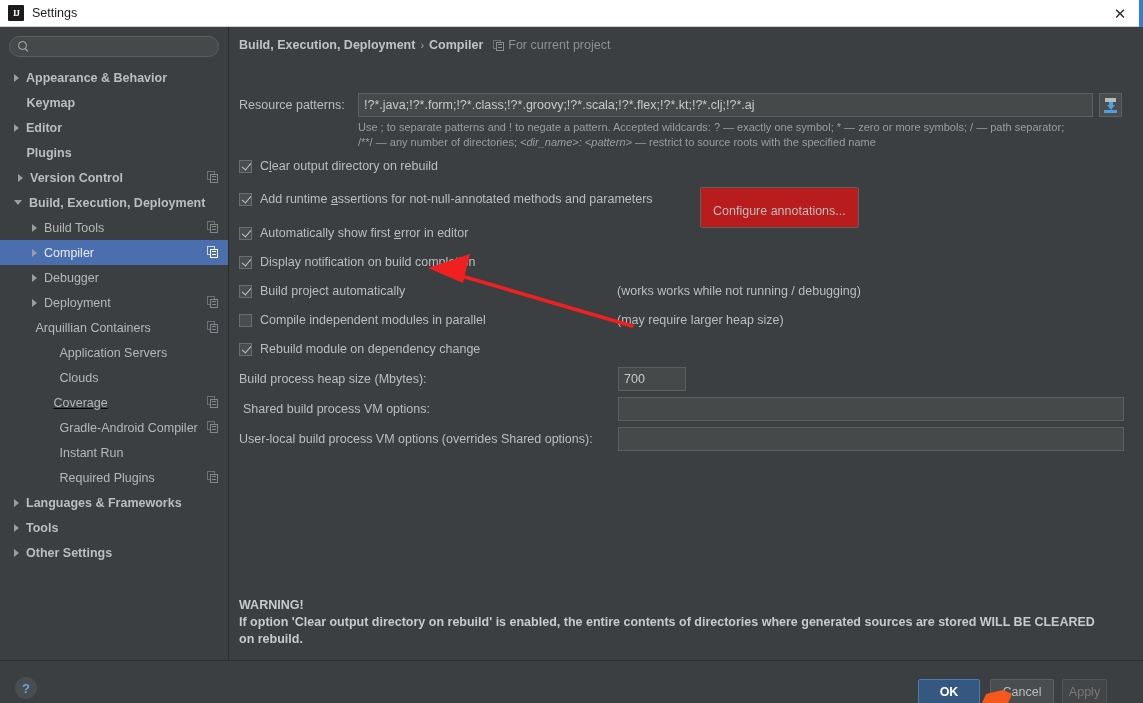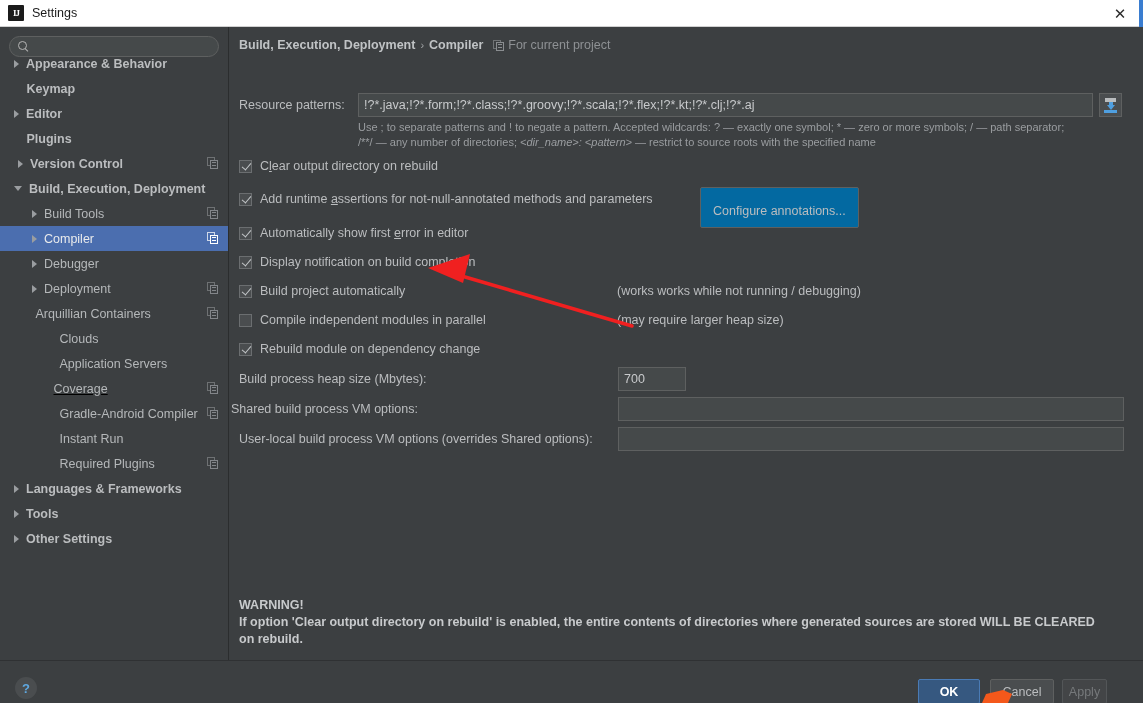--- a/index.html
+++ b/index.html
@@ -84,21 +84,21 @@
     transform: rotate(45deg); transform-origin: left center;
   }
   .search-input {
     flex: 1; background: transparent; border: none; outline: none;
     color: #bbbbbb; font-size: 12px;
     font-family: "Liberation Sans", sans-serif;
     padding-left: 6px;
   }
 
   .tree {
-    position: absolute; left: 0; top: 24px;
+    position: absolute; left: 0; top: 38px;
     width: 228px; height: 595px;
     overflow: hidden;
   }
   .tree-item {
     position: relative;
     height: 25px;
     display: flex; align-items: center;
     cursor: pointer;
     padding-right: 8px;
   }
@@ -260,21 +260,21 @@
     border-width: 0 1.8px 1.8px 0;
     transform: rotate(40deg);
   }
   .cb-label {
     font-size: 12.5px; color: #bbbdbf; white-space: nowrap;
   }
   .mn { text-decoration: underline; }
 
   .btn {
     position: absolute;
-    background: #0369a1;
+    background: #b91c1c;
     border: 1px solid #5e6060;
     border-radius: 2px;
     color: #bbbdbf;
     font-size: 12.5px;
     font-family: "Liberation Sans", sans-serif;
     height: 41px;
     cursor: pointer;
     padding: 16px 12px;
   }
   .note {
@@ -411,25 +411,25 @@
           <span class="tw none"></span>
           <span class="tree-label">Arquillian Containers</span>
           <span class="copy-icon">
             <span class="bk"></span>
             <span class="fr"></span>
             <span class="ln"></span>
           </span>
         </div>
         <div class="tree-item" style="padding-left: 47px;">
           <span class="tw none"></span>
+          <span class="tree-label">Application Servers</span>
+        </div>
+        <div class="tree-item" style="padding-left: 47px;">
+          <span class="tw none"></span>
           <span class="tree-label">Clouds</span>
-        </div>
-        <div class="tree-item" style="padding-left: 47px;">
-          <span class="tw none"></span>
-          <span class="tree-label">Application Servers</span>
         </div>
         <div class="tree-item" style="padding-left: 41px; text-decoration: underline;">
           <span class="tw none"></span>
           <span class="tree-label">Coverage</span>
           <span class="copy-icon">
             <span class="bk"></span>
             <span class="fr"></span>
             <span class="ln"></span>
           </span>
         </div>
@@ -532,21 +532,21 @@
       </div>
 
     <button class="btn" style="left:470px; top:160px;">Configure annotations...</button>
 
     <div class="note" style="left:387px; top:257px;">(works works while not running / debugging)</div>
     <div class="note" style="left:387px; top:286px;">(may require larger heap size)</div>
 
     <div class="row-label" style="left:9px; top:345px;">Build process heap size (Mbytes):</div>
     <input class="text-field" style="left: 388px; top: 340px; width: 68px;" type="text" value="700">
 
-    <div class="row-label" style="left:1px; top:375px;">Shared build process VM options:</div>
+    <div class="row-label" style="left:13px; top:375px;">Shared build process VM options:</div>
     <input class="text-field" style="left: 388px; top: 370px; width: 506px;" type="text" placeholder="">
 
     <div class="row-label" style="left:9px; top:405px;">User-local build process VM options (overrides Shared options):</div>
     <input class="text-field" style="left: 388px; top: 400px; width: 506px;" type="text" placeholder="">
 
     <div class="warning">
       <span>WARNING!</span><br>
       <span>If option 'Clear output directory on rebuild' is enabled, the entire contents of directories where generated sources are stored WILL BE CLEARED</span><br>
       <span>on rebuild.</span>
     </div>

